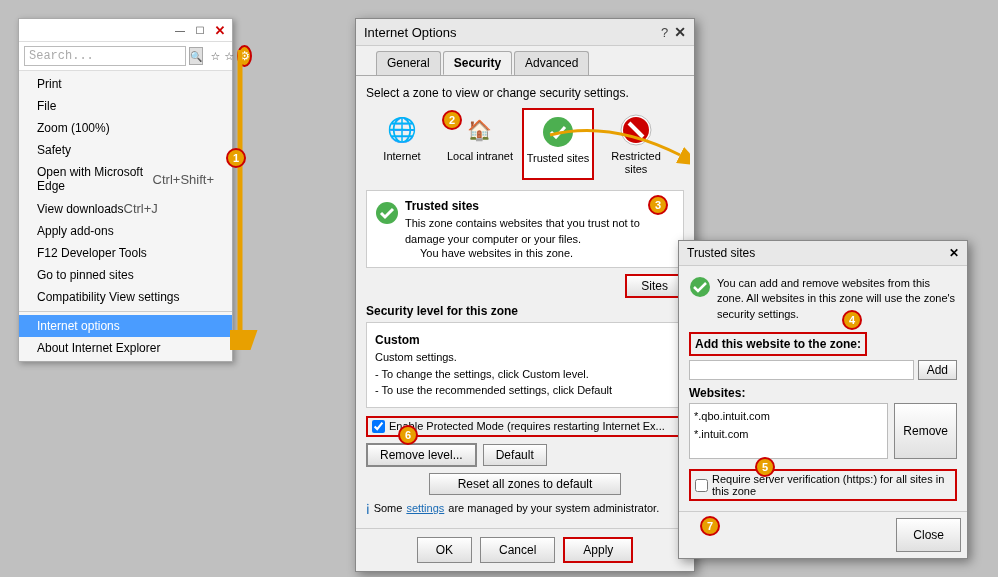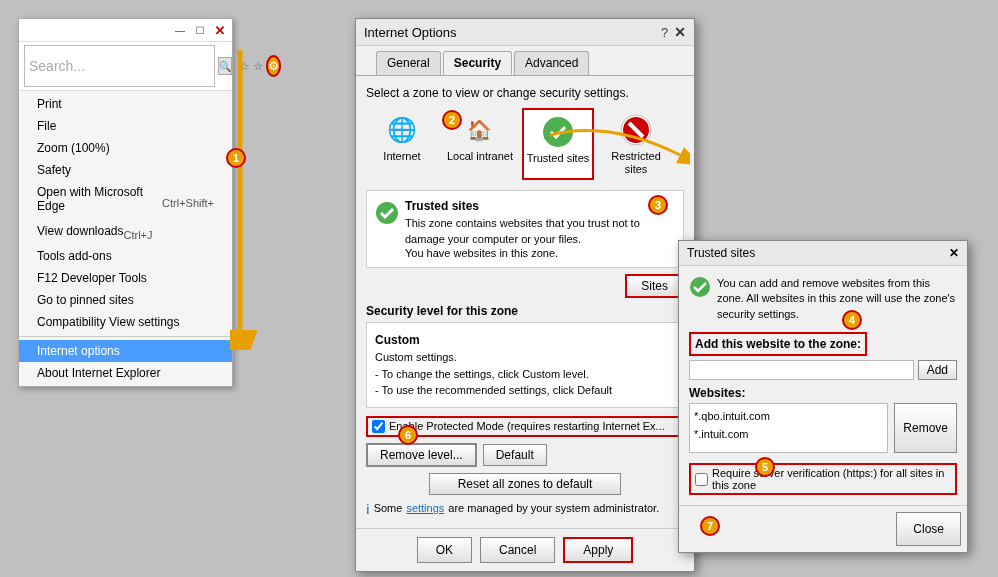--- a/index.html
+++ b/index.html
@@ -44,23 +44,24 @@
       background: #fff;
       border-bottom: 1px solid #ddd;
       padding: 3px 5px;
       display: flex;
       align-items: center;
       gap: 3px;
     }
     .search-input {
       flex: 1;
       border: 1px solid #bbb;
-      padding: 12px 4px;
-      font-size: 14px;
+      padding: 2px 4px;
+      font-size: 12px;
       color: #aaa;
+      font-family: Liberation Mono, monospace;
     }
     .search-icon-btn {
       width: 18px; height: 18px;
       background: #e0e0e0;
       border: 1px solid #aaa;
       display: flex; align-items: center; justify-content: center;
       cursor: pointer; font-size: 10px;
     }
     .gear-btn {
       width: 22px; height: 22px;
@@ -74,21 +75,21 @@
     .menu-item {
       padding: 4px 18px;
       cursor: pointer;
       display: flex;
       align-items: center;
       justify-content: flex-start;
       color: #000;
       font-size: 12px;
     }
     .menu-item.highlighted { background: #4a9cff; color: #fff; }
-    .menu-item .shortcut { color: #555; font-size: 11px; margin-top: 8px; }
+    .menu-item .shortcut { color: #555; font-size: 13px; }
     .menu-separator { border-top: 1px solid #ccc; margin: 3px 0; }
     .step-badge {
       position: absolute;
       width: 20px; height: 20px;
       border-radius: 50%;
       background: #e8a000;
       color: #fff;
       font-weight: bold;
       font-size: 11px;
       display: flex; align-items: center; justify-content: center;
@@ -311,21 +312,21 @@
       border: 1px solid #bbb;
       background: #fff;
       min-height: 50px;
       padding: 4px;
       font-size: 11px;
       line-height: 1.6;
       margin-bottom: 4px;
     }
     .ts-remove-btn {
       float: right;
-      padding: 14px 8px;
+      padding: 20px 8px;
       border: 1px solid #888;
       background: linear-gradient(#fff, #e0e0e0);
       cursor: pointer;
       font-size: 12px;
       margin-bottom: 4px;
     }
     .ts-verify-row {
       display: flex; align-items: center; gap: 4px;
       font-size: 11px;
       border: 2px solid #c00;
@@ -395,21 +396,21 @@
       </div>
     <div class="menu-item">
       <span>Open with Microsoft Edge</span>
       <span class="shortcut">Ctrl+Shift+</span>
     </div>
     <div class="menu-item">
       <span>View downloads</span>
       <span class="shortcut">Ctrl+J</span>
     </div>
     <div class="menu-item">
-        <span>Tools add-ons</span>
+        <span>Apply add-ons</span>
       </div>
     <div class="menu-item">
         <span>F12 Developer Tools</span>
       </div>
     <div class="menu-item">
         <span>Go to pinned sites</span>
       </div>
     <div class="menu-item">
         <span>Compatibility View settings</span>
       </div>
@@ -480,21 +481,21 @@
     <div style="display:flex;align-items:flex-start;gap:6px;border:1px solid #ccc;background:#fff;padding:8px;margin-bottom:6px;">
       <div style="color:#090;font-size:22px;margin-top:2px;">
         <svg width="24" height="24" viewBox="0 0 24 24">
           <circle cx="12" cy="12" r="11" fill="#4caf50"></circle>
           <polyline points="6,12 10,16 18,8" fill="none" stroke="white" stroke-width="3"></polyline>
         </svg>
       </div>
       <div>
         <div style="font-weight:bold;font-size:12px;margin-bottom:3px;">Trusted sites</div>
         <div style="font-size:11px;line-height:1.4;">This zone contains websites that you trust not to damage your computer or your files.</div>
-        <div style="font-size:11px;">You have websites in this zone.</div>
+        <div style="font-size:11px;margin-left:15px;">You have websites in this zone.</div>
       </div>
     </div>
 
     <div style="text-align:right;margin-bottom:6px;">
       <button class="sites-btn">Sites</button>
     </div>
 
     <div class="security-level-section">
       <div class="security-level-title">Security level for this zone</div>
       <div class="custom-box">

